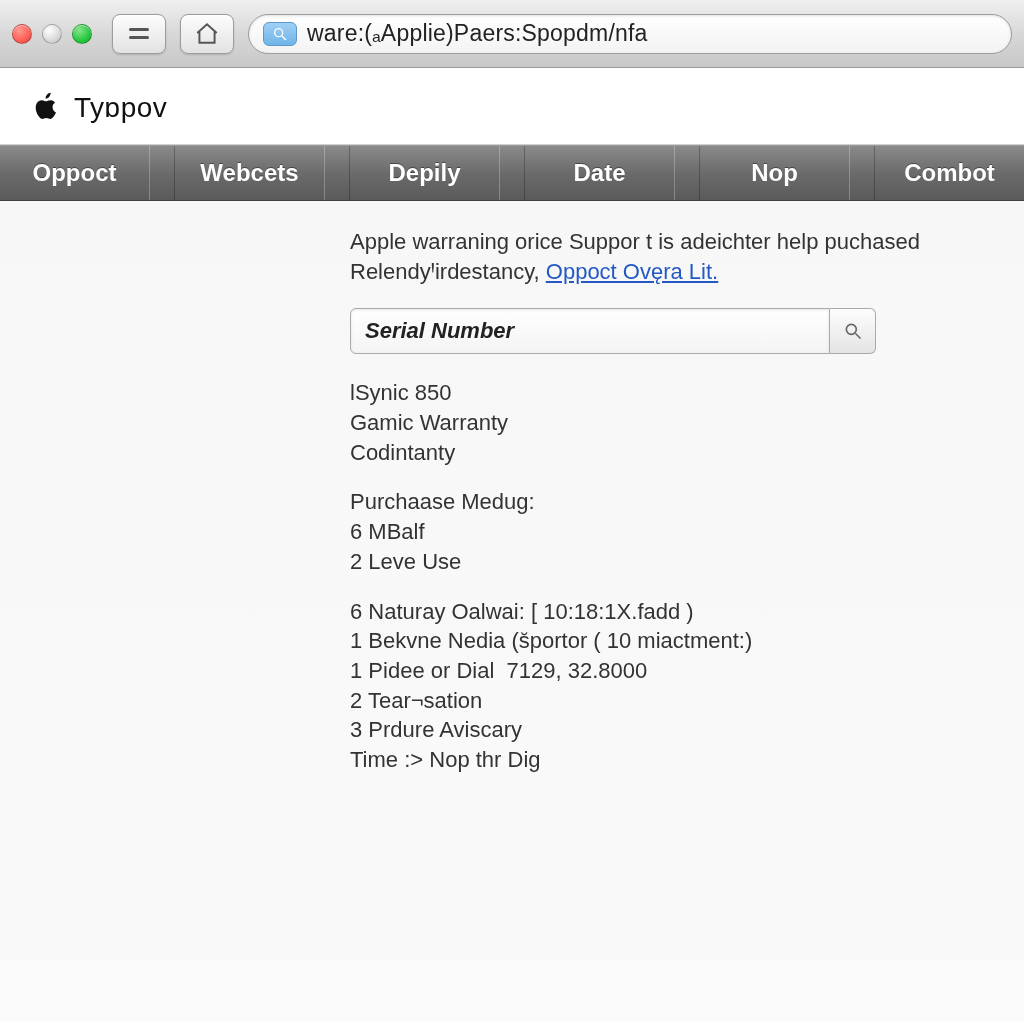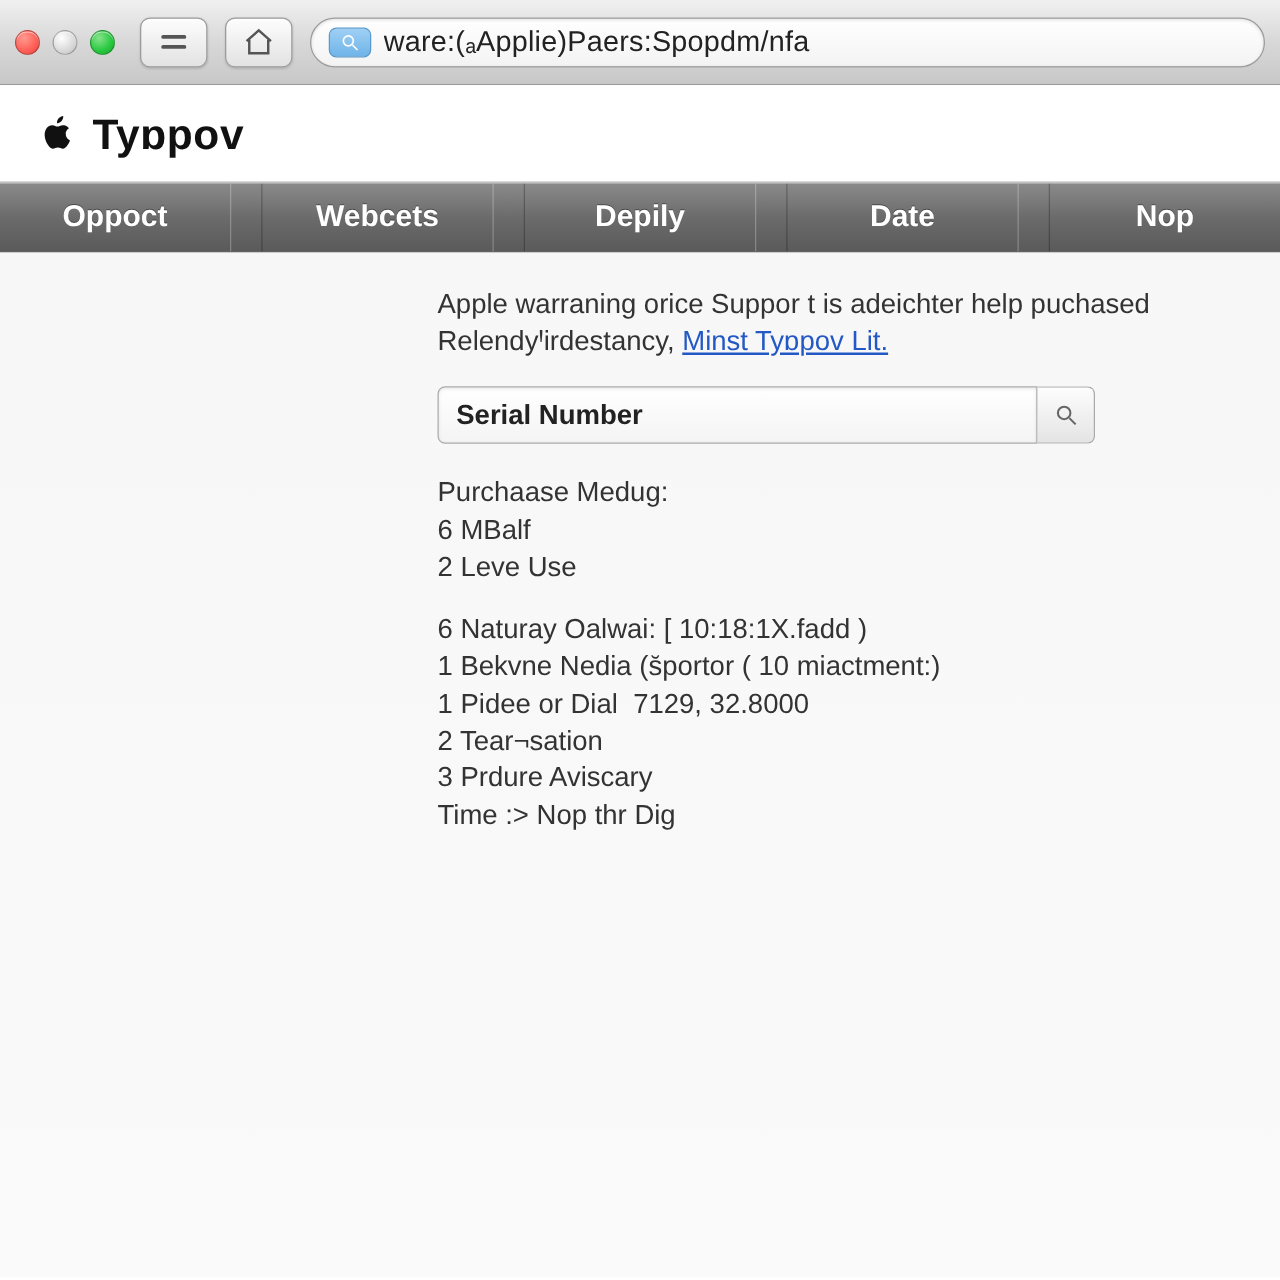--- a/index.html
+++ b/index.html
@@ -60,21 +60,21 @@
   
   
   .page-header {
     display:flex; align-items:center;
     padding: 20px 28px 16px 28px;
     border-bottom: 1px solid #d0d0d0;
     gap: 10px;
     background:#fff;
   }
   .apple-mark svg { width: 36px; height: 36px; }
-  .page-title { font-size: 34px; font-weight: 700; color:#111; letter-spacing:.5px; }
+  .page-title { font-size: 28px; font-weight: 400; color:#111; letter-spacing:.5px; }
   
   
   .nav-tabs {
     height: 56px;
     background: linear-gradient(to bottom, #8a8a8a 0%, #6b6b6b 50%, #5a5a5a 100%);
     display:flex;
     align-items: stretch;
     border-top: 1px solid #9a9a9a;
     border-bottom: 1px solid #3f3f3f;
     gap: 24px;
@@ -110,20 +110,21 @@
     width: 480px;
     height: 46px;
     border: 1px solid #aaa;
     border-radius: 6px 0 0 6px;
     background: linear-gradient(to bottom,#fff,#f4f4f4);
     padding: 0 14px;
     font-size: 22px;
     font-weight: 600;
     color:#222;
     box-shadow: inset 0 1px 3px rgba(0,0,0,.1);
+    font-style: italic;
   }
   .serial-input::placeholder { color:#222; font-weight:700; }
   .serial-btn {
     width: 46px; height: 46px;
     border: 1px solid #aaa;
     border-left: none;
     border-radius: 0 6px 6px 0;
     background: linear-gradient(to bottom,#fdfdfd,#e4e4e4);
     display:flex; align-items:center; justify-content:center;
   }
@@ -172,38 +173,44 @@
   </span>
   <span class="page-title">Tyɒpov</span>
 </div>
 
 <div class="nav-tabs">
   <div class="nav-tab">Oppoct</div>
   <div class="nav-tab">Webcets</div>
   <div class="nav-tab">Depily</div>
   <div class="nav-tab">Date</div>
   <div class="nav-tab">Nop</div>
+  <div class="nav-tab">Combot</div>
 </div>
 
 <div class="content">
   <div class="intro">
     <span>Apple warraning orice Suppor t is adeichter help puchased RelendyꞋirdestancy,</span>
-    <a href="#">Minst Tyɒpov Lit.</a>
+    <a href="#">Oppoct Ovęra Lit.</a>
   </div>
 
   <div class="serial-row">
     <input class="serial-input" type="text" placeholder="Serial Number" style="">
     <button class="serial-btn">
       <svg viewBox="0 0 24 24">
         <circle cx="10" cy="10" r="6" fill="none" stroke="#666" stroke-width="2"></circle>
         <line x1="15" y1="15" x2="21" y2="21" stroke="#666" stroke-width="2"></line>
       </svg>
     </button>
   </div>
 
+  <div class="block">
+    <div class="ln">lSynic 850</div>
+    <div class="ln">Gamic Warranty</div>
+    <div class="ln">Codintanty</div>
+  </div>
 
   <div class="block">
     <div class="ln">Purchaase Medug:</div>
     <div class="ln">6 MBalf</div>
     <div class="ln">2 Leve Use</div>
   </div>
 
   <div class="block">
     <div class="ln">6 Naturay Oalwai: [ 10:18:1X.fadd )</div>
     <div class="ln">1 Bekvne Nedia (s̆portor ( 10 miactment:)</div>

